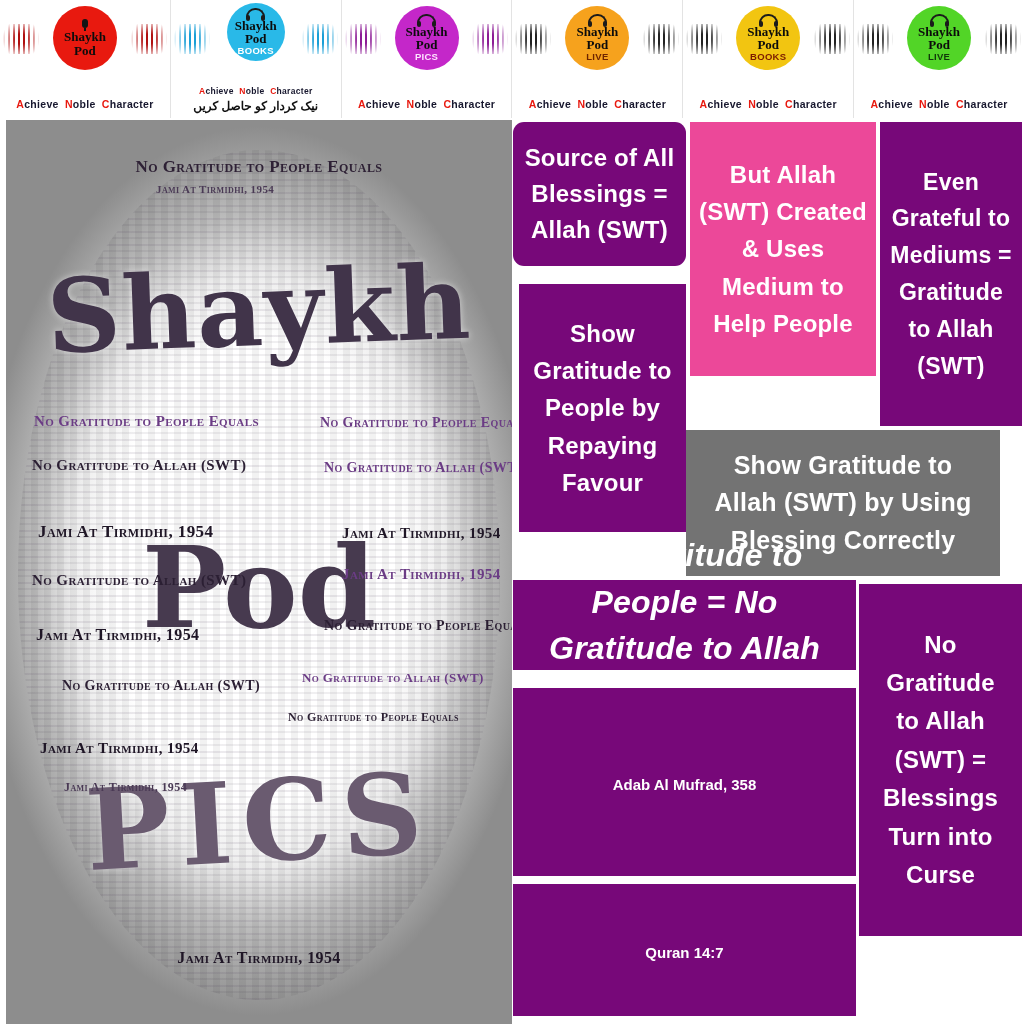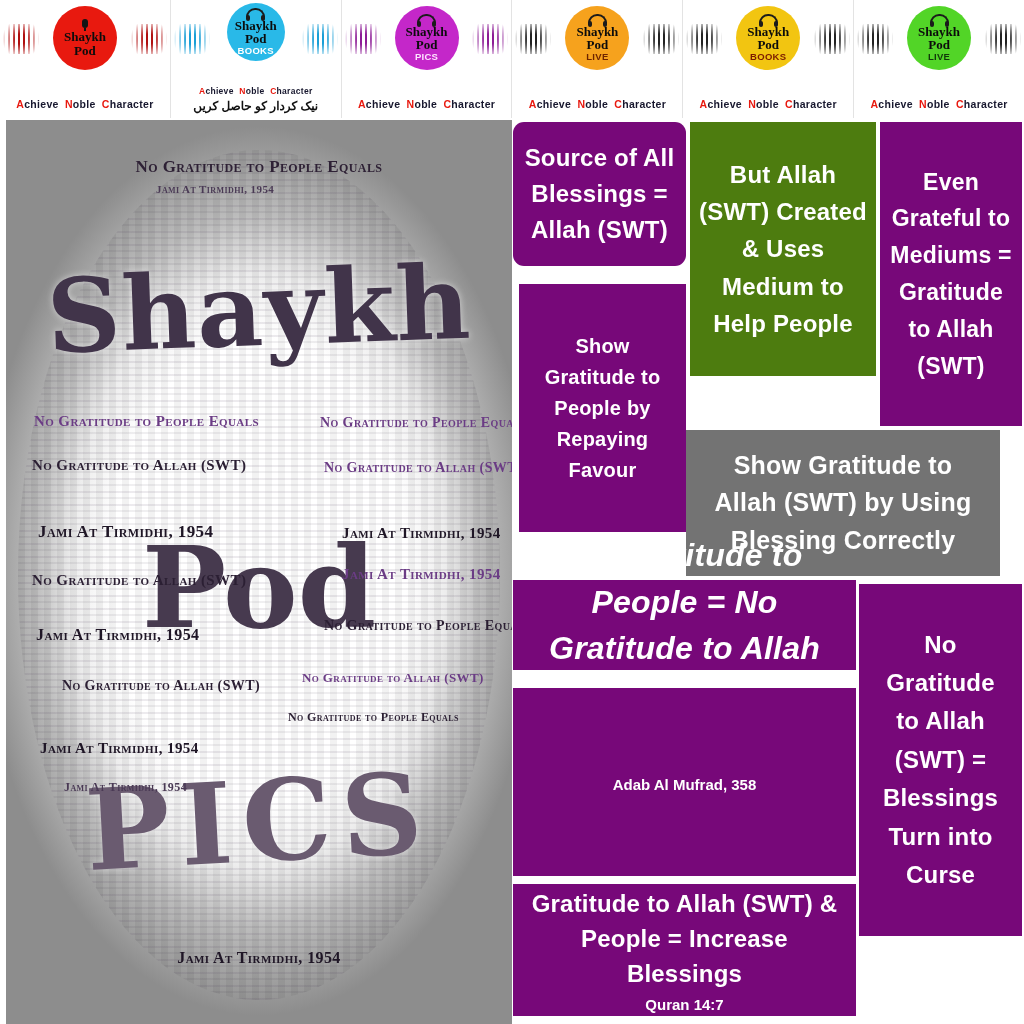--- a/index.html
+++ b/index.html
@@ -106,21 +106,21 @@
     position:absolute;background:#770879;color:#ffffff;
     display:flex;flex-direction:column;align-items:center;justify-content:center;
     text-align:center;padding:6px 8px;box-sizing:border-box;
   }
   .pbox-text{white-space:pre-line;font-weight:700;letter-spacing:.2px;}
   .pbox-cite{font-weight:700;margin-top:4px;}
 
   .bx1{left:513px;top:122px;width:173px;height:144px;} .bx1 .pbox-text{font-size:24px;line-height:1.5;}
   .bx2{left:690px;top:122px;width:186px;height:254px;} .bx2 .pbox-text{font-size:24px;line-height:1.55;}
   .bx3{left:880px;top:122px;width:142px;height:304px;} .bx3 .pbox-text{font-size:23px;line-height:1.6;}
-  .bx4{left:519px;top:284px;width:167px;height:248px;} .bx4 .pbox-text{font-size:20px;line-height:1.55;}
+  .bx4{left:519px;top:284px;width:167px;height:248px;} .bx4 .pbox-text{font-size:24px;line-height:1.55;}
   .bx5{left:686px;top:430px;width:314px;height:146px;} .bx5 .pbox-text{font-size:25px;line-height:1.5;}
   .bx6{left:513px;top:580px;width:343px;height:90px;}  .bx6 .pbox-text{font-size:32px;line-height:1.45;font-style:italic;}
   .bx7{left:859px;top:584px;width:163px;height:352px;} .bx7 .pbox-text{font-size:24px;line-height:1.6;}
   .bx8{left:513px;top:688px;width:343px;height:188px;} .bx8 .pbox-text{font-size:24px;line-height:1.45;} .bx8 .pbox-cite{font-size:15px;}
   .bx9{left:513px;top:884px;width:343px;height:132px;} .bx9 .pbox-text{font-size:24px;line-height:1.45;} .bx9 .pbox-cite{font-size:15px;}
 </style>
 </head>
 <body>
 
 <div>
@@ -252,21 +252,21 @@
     <span class="wc-phrase ph-j-l">Jami At Tirmidhi, 1954</span>
     <span class="wc-phrase ph-bottom">Jami At Tirmidhi, 1954</span>
   </div>
 
   <div class="pbox bx1" style="background: rgb(119, 8, 121); border-radius: 11px;">
     <div class="pbox-text">Source of All
 Blessings =
 Allah (SWT)</div>
   </div>
 
-  <div class="pbox bx2" style="background: #4d7c0f;">
+  <div class="pbox bx2" style="background: #ec4899;">
     <div class="pbox-text">But Allah
 (SWT) Created
 &amp; Uses
 Medium to
 Help People</div>
   </div>
 
   <div class="pbox bx3" style="background: rgb(119, 8, 121);">
     <div class="pbox-text">Even
 Grateful to
@@ -302,18 +302,16 @@
 Blessings
 Turn into
 Curse</div>
   </div>
 
   <div class="pbox bx8" style="background: rgb(119, 8, 121);">
     <div class="pbox-cite">Adab Al Mufrad, 358</div>
   </div>
 
   <div class="pbox bx9" style="background: rgb(119, 8, 121);">
-    <div class="pbox-text">Gratitude to Allah (SWT) &amp;
-People = Increase Blessings</div>
     <div class="pbox-cite">Quran 14:7</div>
   </div>
 
 </div>
 
 </body></html>

